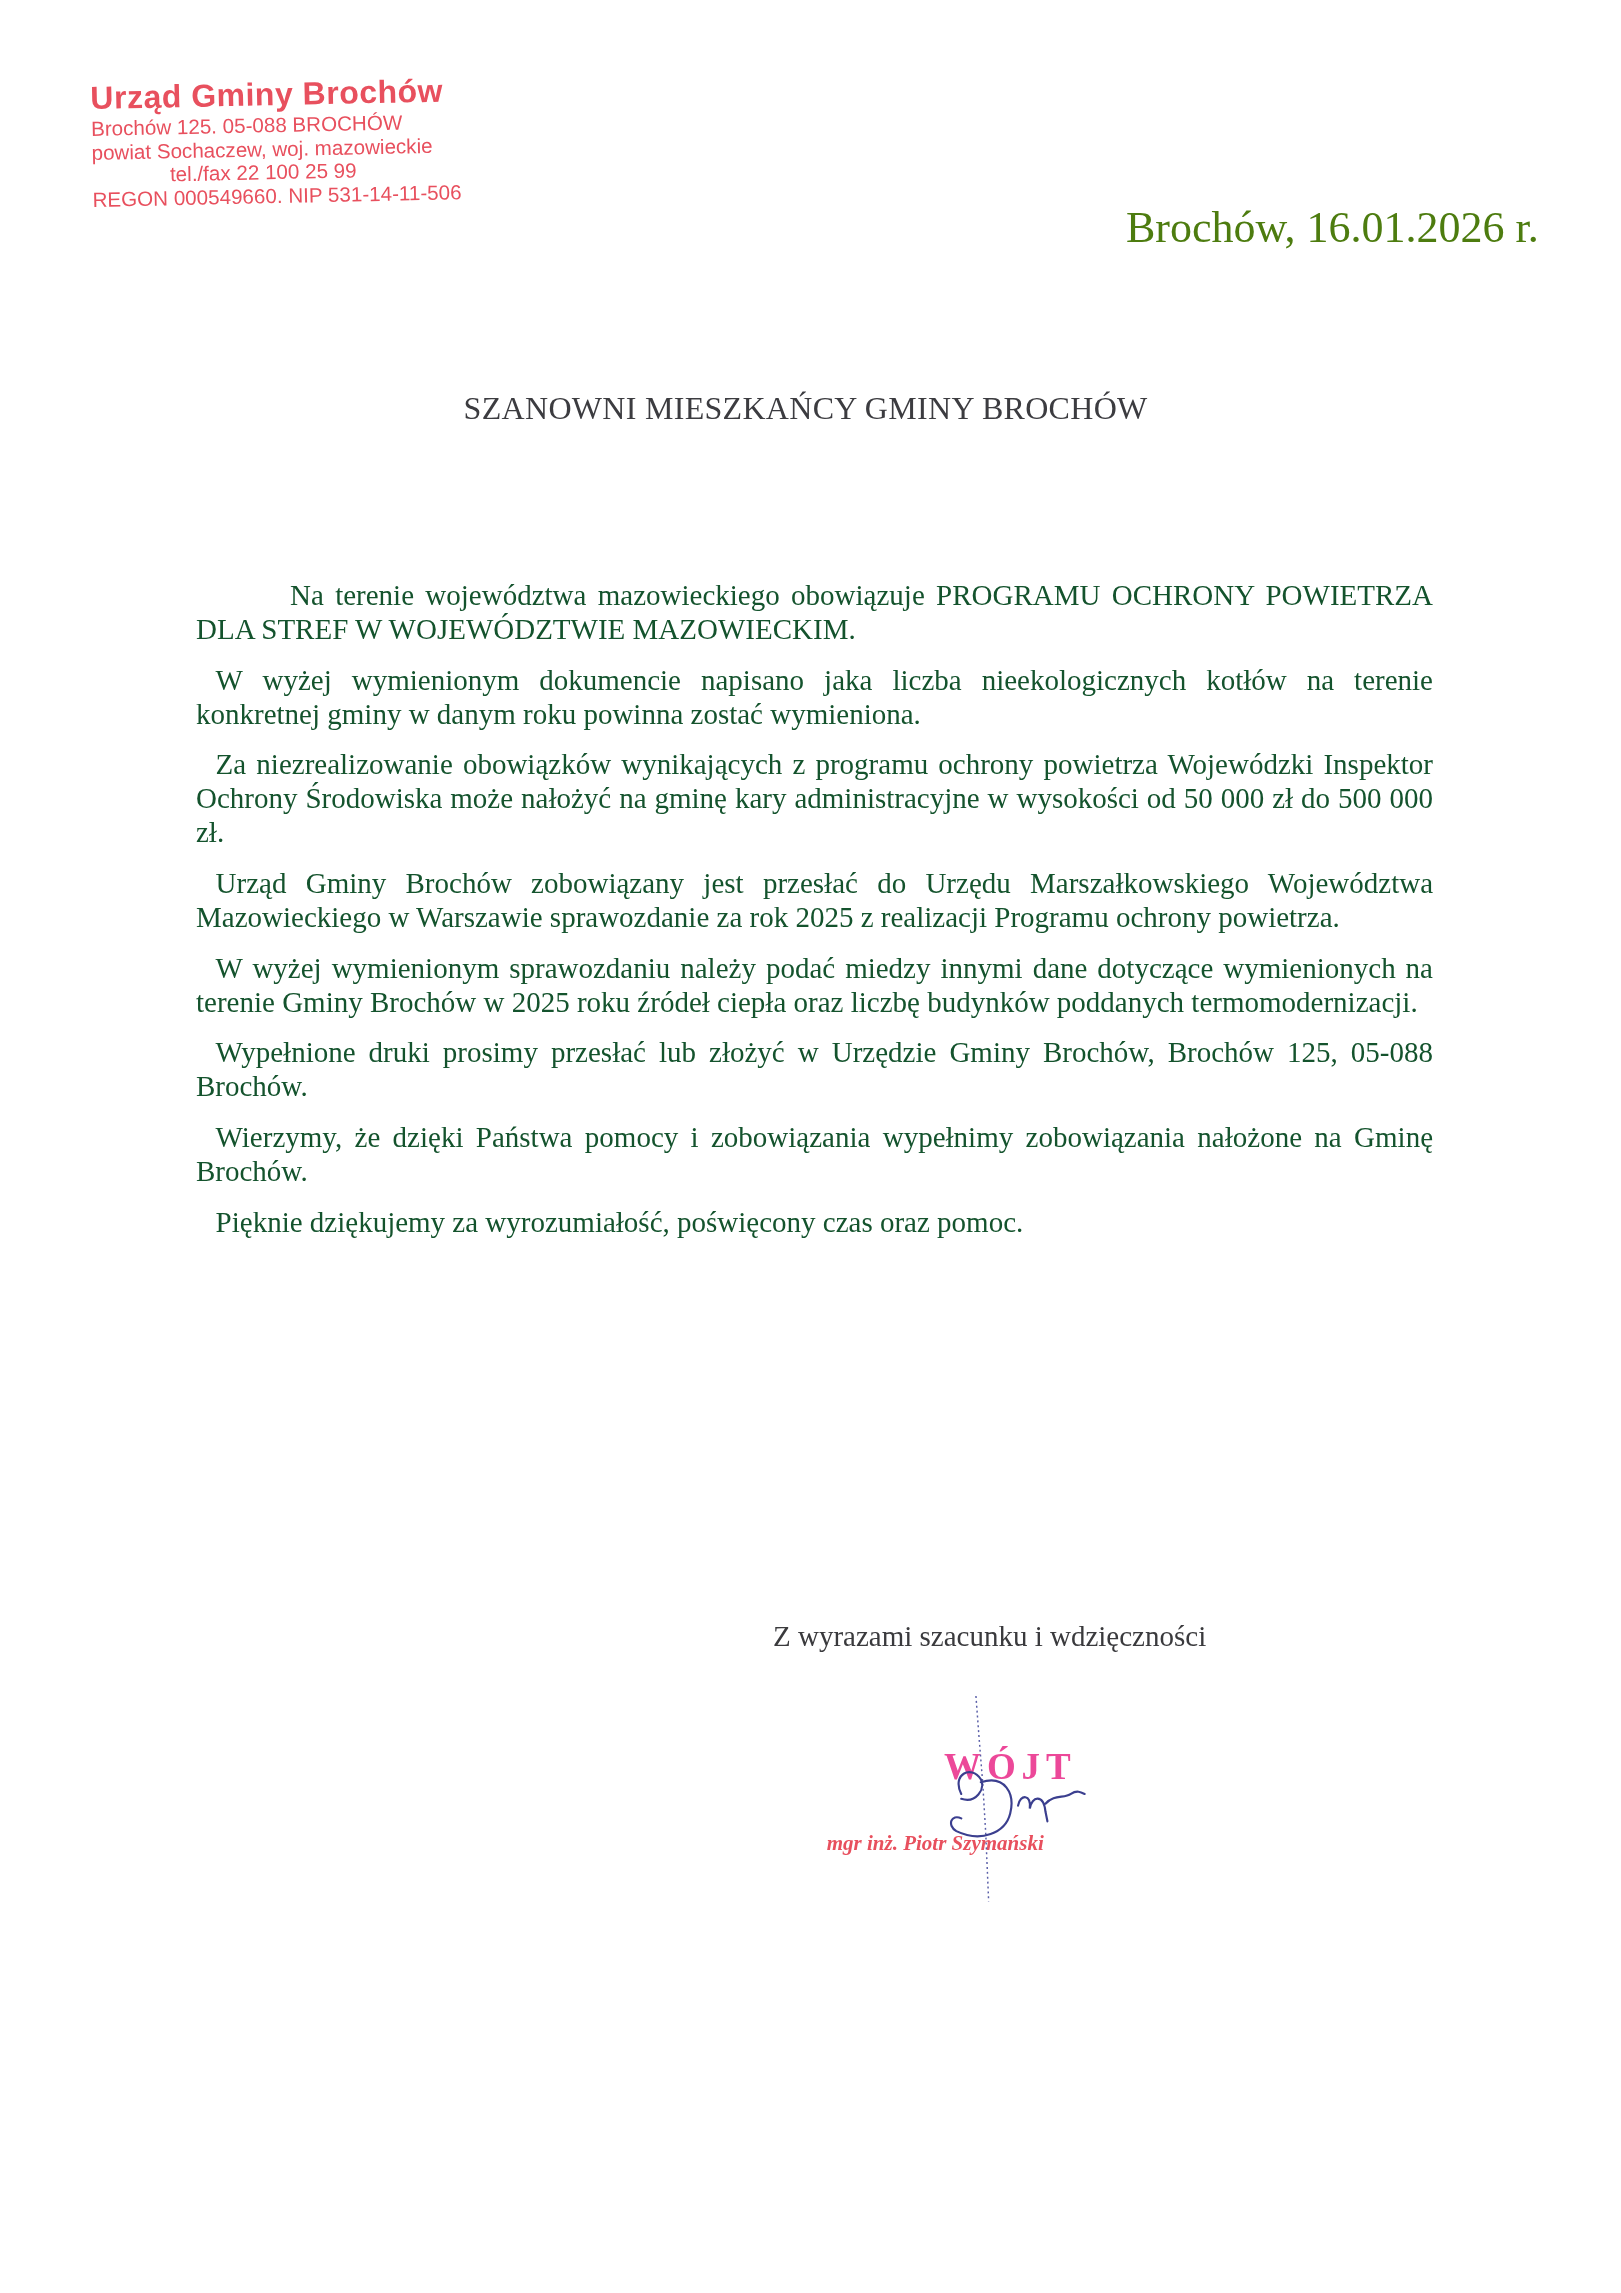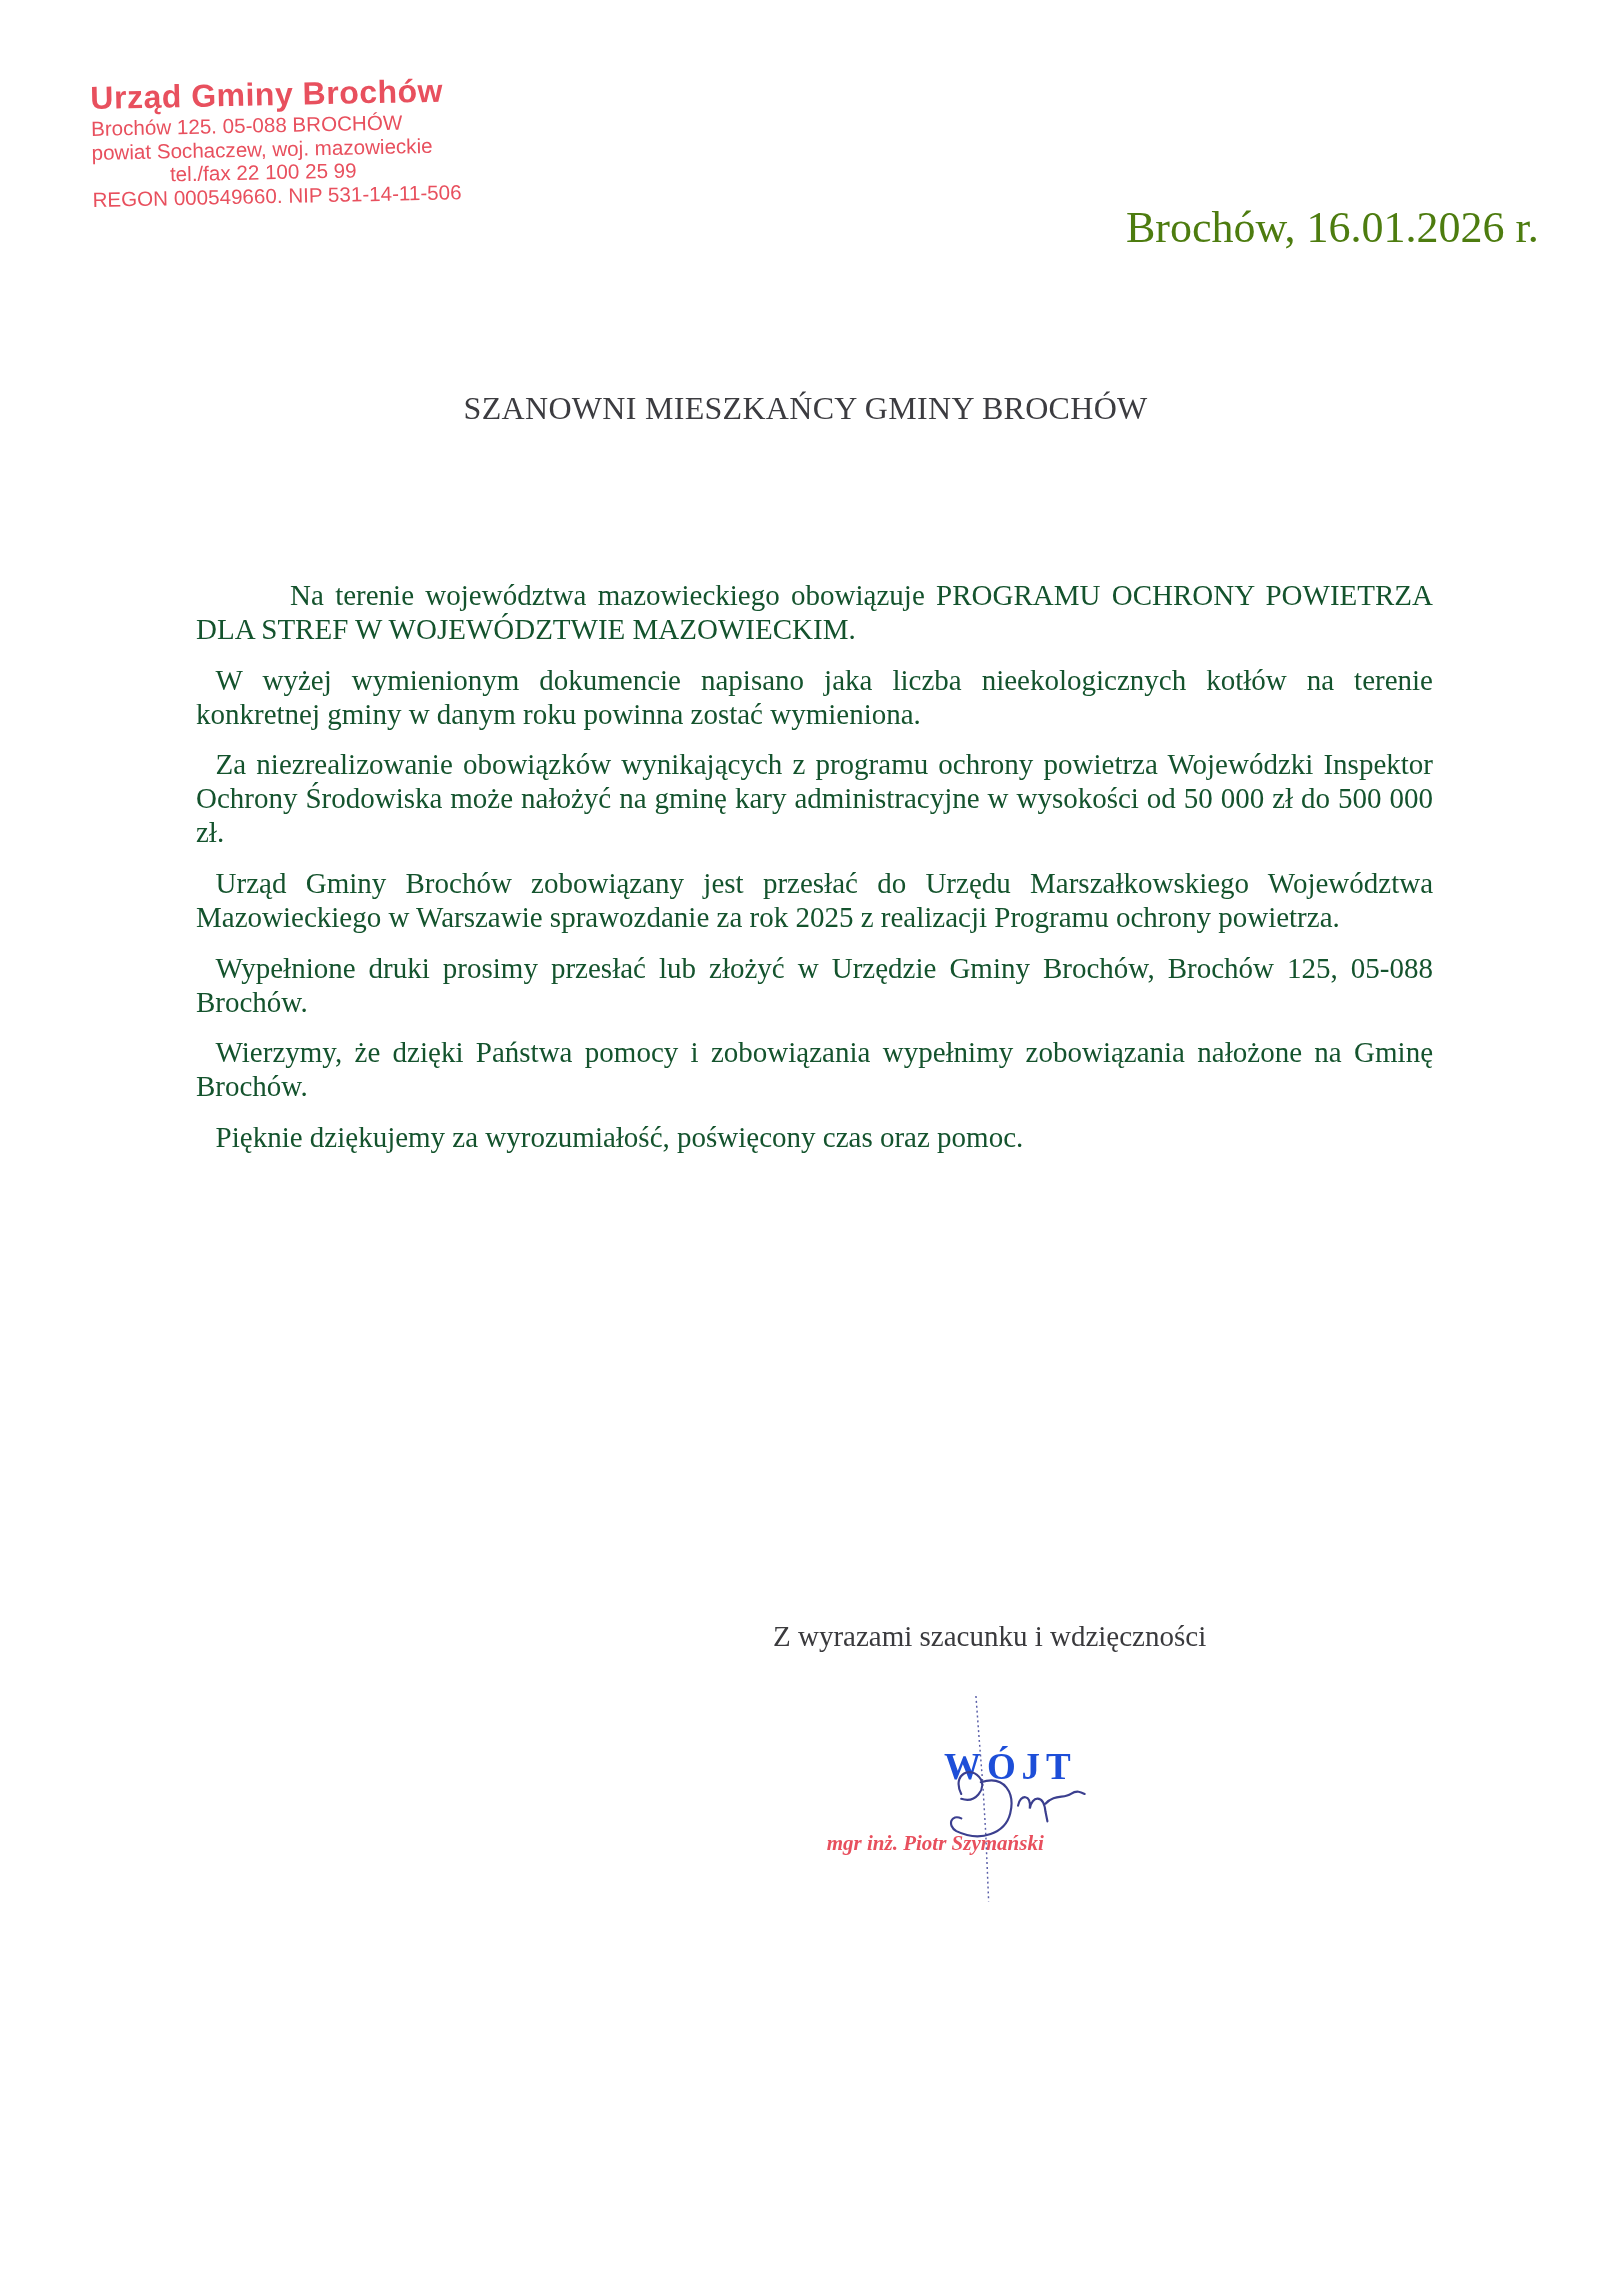--- a/index.html
+++ b/index.html
@@ -16,21 +16,21 @@
   .title { position:absolute; left:0; width:1621px; top:390px; text-align:center; font-size:32px; font-weight:normal; color:#3c3c40; letter-spacing:0.3px; }
   .title span { display:inline-block; transform:translateX(-4.9px); }
 
   .body { position:absolute; left:196px; top:578px; width:1237px; font-size:29px; line-height:34px; color:#14532d; }
   .para { text-align:justify; margin:0 0 16.7px 0; text-indent:19.6px; }
   .para.first { text-indent:94px; }
 
   .closing { position:absolute; left:773px; top:1620px; font-size:29px; color:#3a3a3d; white-space:nowrap; }
 
   .sig { position:absolute; left:814px; top:1696px; width:412px; height:235px; }
-  .sig .wojt { position:absolute; left:130px; top:49px; font-size:37px; font-weight:bold; color:#1d4ed8; letter-spacing:5.9px; font-family:"Liberation Serif", serif; }
+  .sig .wojt { position:absolute; left:130px; top:49px; font-size:37px; font-weight:bold; color:#ec4899; letter-spacing:5.9px; font-family:"Liberation Serif", serif; }
   .sig .name { position:absolute; left:12.7px; top:135px; font-size:21px; font-style:italic; font-weight:bold; color:#e8505e; white-space:nowrap; font-family:"Liberation Serif", serif; }
   .sig svg { position:absolute; left:0; top:0; }
 </style>
 </head>
 <body>
 
 <div class="page">
 
   <div class="stamp">
     <div class="s-title">Urząd Gminy Brochów</div>
@@ -42,20 +42,21 @@
 
   <div class="date">Brochów, 16.01.2026 r.</div>
 
   <div class="title"><span>SZANOWNI MIESZKAŃCY GMINY BROCHÓW</span></div>
 
   <div class="body">
     <p class="para first">Na terenie województwa mazowieckiego obowiązuje PROGRAMU OCHRONY POWIETRZA DLA STREF W WOJEWÓDZTWIE MAZOWIECKIM.</p>
     <p class="para">W wyżej wymienionym dokumencie napisano jaka liczba nieekologicznych kotłów na terenie konkretnej gminy w danym roku powinna zostać wymieniona.</p>
     <p class="para">Za niezrealizowanie obowiązków wynikających z programu ochrony powietrza Wojewódzki Inspektor Ochrony Środowiska może nałożyć na gminę kary administracyjne w wysokości od 50 000 zł do 500 000 zł.</p>
     <p class="para">Urząd Gminy Brochów zobowiązany jest przesłać do Urzędu Marszałkowskiego Województwa Mazowieckiego w Warszawie sprawozdanie za rok 2025 z realizacji Programu ochrony powietrza.</p>
+    <p class="para">W wyżej wymienionym sprawozdaniu należy podać miedzy innymi dane dotyczące wymienionych na terenie Gminy Brochów w 2025 roku źródeł ciepła oraz liczbę budynków poddanych termomodernizacji.</p>
     <p class="para">Wypełnione druki prosimy przesłać lub złożyć w Urzędzie Gminy Brochów, Brochów 125, 05-088 Brochów.</p>
     <p class="para">Wierzymy, że dzięki Państwa pomocy i zobowiązania wypełnimy zobowiązania nałożone na Gminę Brochów.</p>
     <p class="para">Pięknie dziękujemy za wyrozumiałość, poświęcony czas oraz pomoc.</p>
   </div>
 
   <div class="closing">Z wyrazami szacunku i wdzięczności</div>
 
   <div class="sig">
     <div class="wojt">WÓJT</div>
     <div class="name">mgr inż. Piotr Szymański</div>

